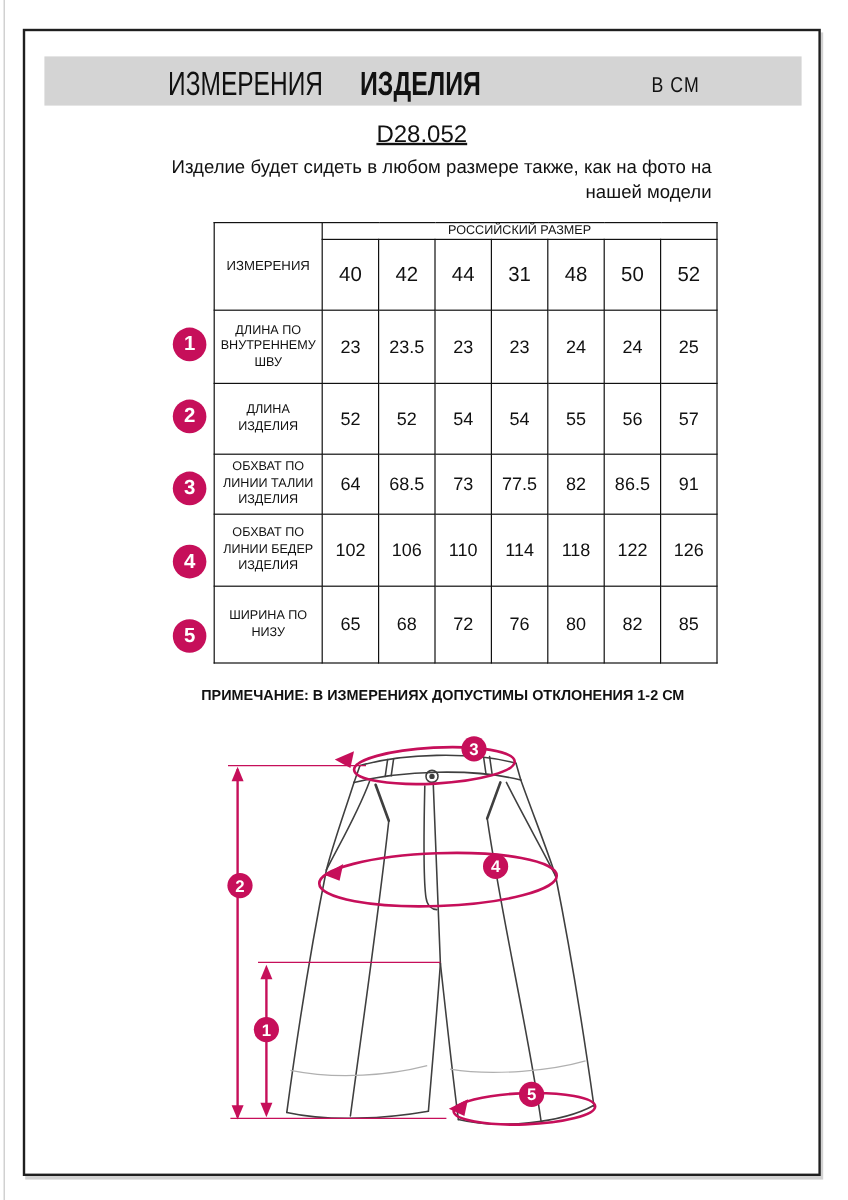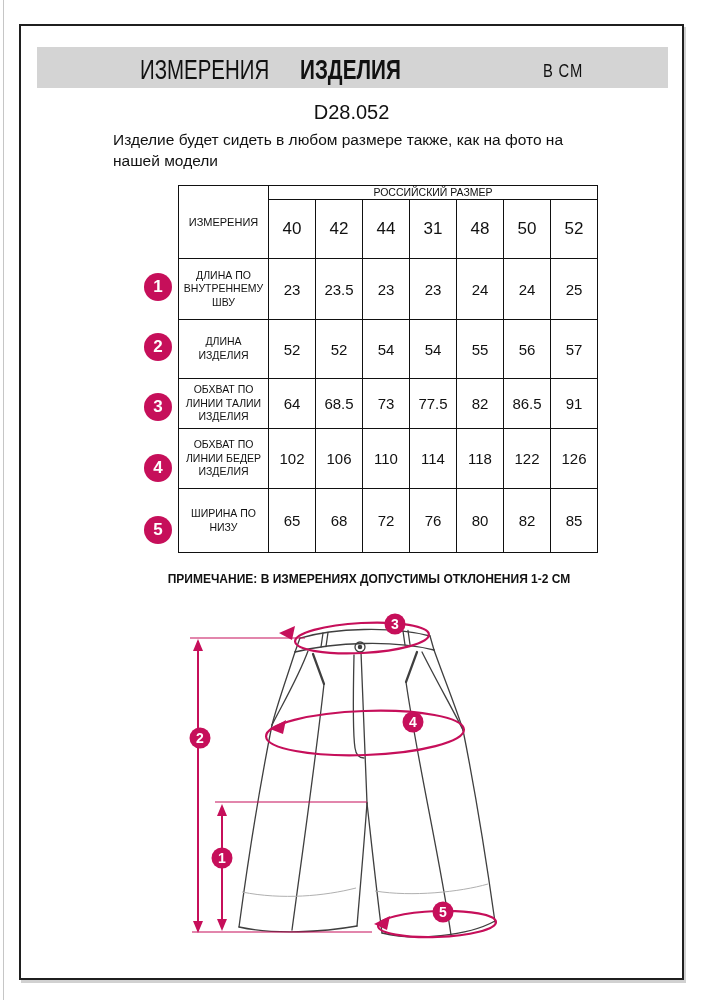--- a/index.html
+++ b/index.html
@@ -11,22 +11,22 @@
   .page-edge { position:absolute; left:3px; top:0; width:1px; height:1000px; background:#c6c6c6; }
   .frame {
     position:absolute; left:19px; top:24px; width:661px; height:952px;
     border:2px solid #1f1f1f; box-shadow:2px 3px 0 rgba(0,0,0,0.18); background:#fff;
   }
   .title-bar { position:absolute; left:37px; top:47px; width:631px; height:41px; background:#d4d4d4; }
   .t-word { position:absolute; white-space:nowrap; transform-origin:0 0; }
   .t-measure { left:140px; top:54px; font-size:28px; font-weight:400; transform:scaleX(0.73); }
   .t-product { left:300px; top:54px; font-size:28px; font-weight:700; transform:scaleX(0.74); }
   .t-units   { left:543px; top:61px; font-size:18px; font-weight:400; letter-spacing:1px; transform:scaleX(0.82); }
-  .model-code { position:absolute; left:20px; top:101px; width:663px; text-align:center; font-size:20px; }
-  .subtitle { position:absolute; left:113px; top:130px; width:480px; text-align:left; font-size:15.5px; line-height:1.35; }
+  .model-code { position:absolute; left:20px; top:101px; width:663px; text-align:center; font-size:20px;text-decoration:underline; }
+  .subtitle { position:absolute; left:113px; top:130px; width:480px; text-align:right; font-size:15.5px; line-height:1.35; }
 
   table.size-table {
     position:absolute; left:178px; top:185px;
     border-collapse:collapse; table-layout:fixed;
   }
   .size-table th, .size-table td {
     border:1.5px solid #111; padding:0 2px; text-align:center; vertical-align:middle;
     font-weight:400;
   }
   .size-table .group-h { font-size:10.5px; height:13px; line-height:1; }

